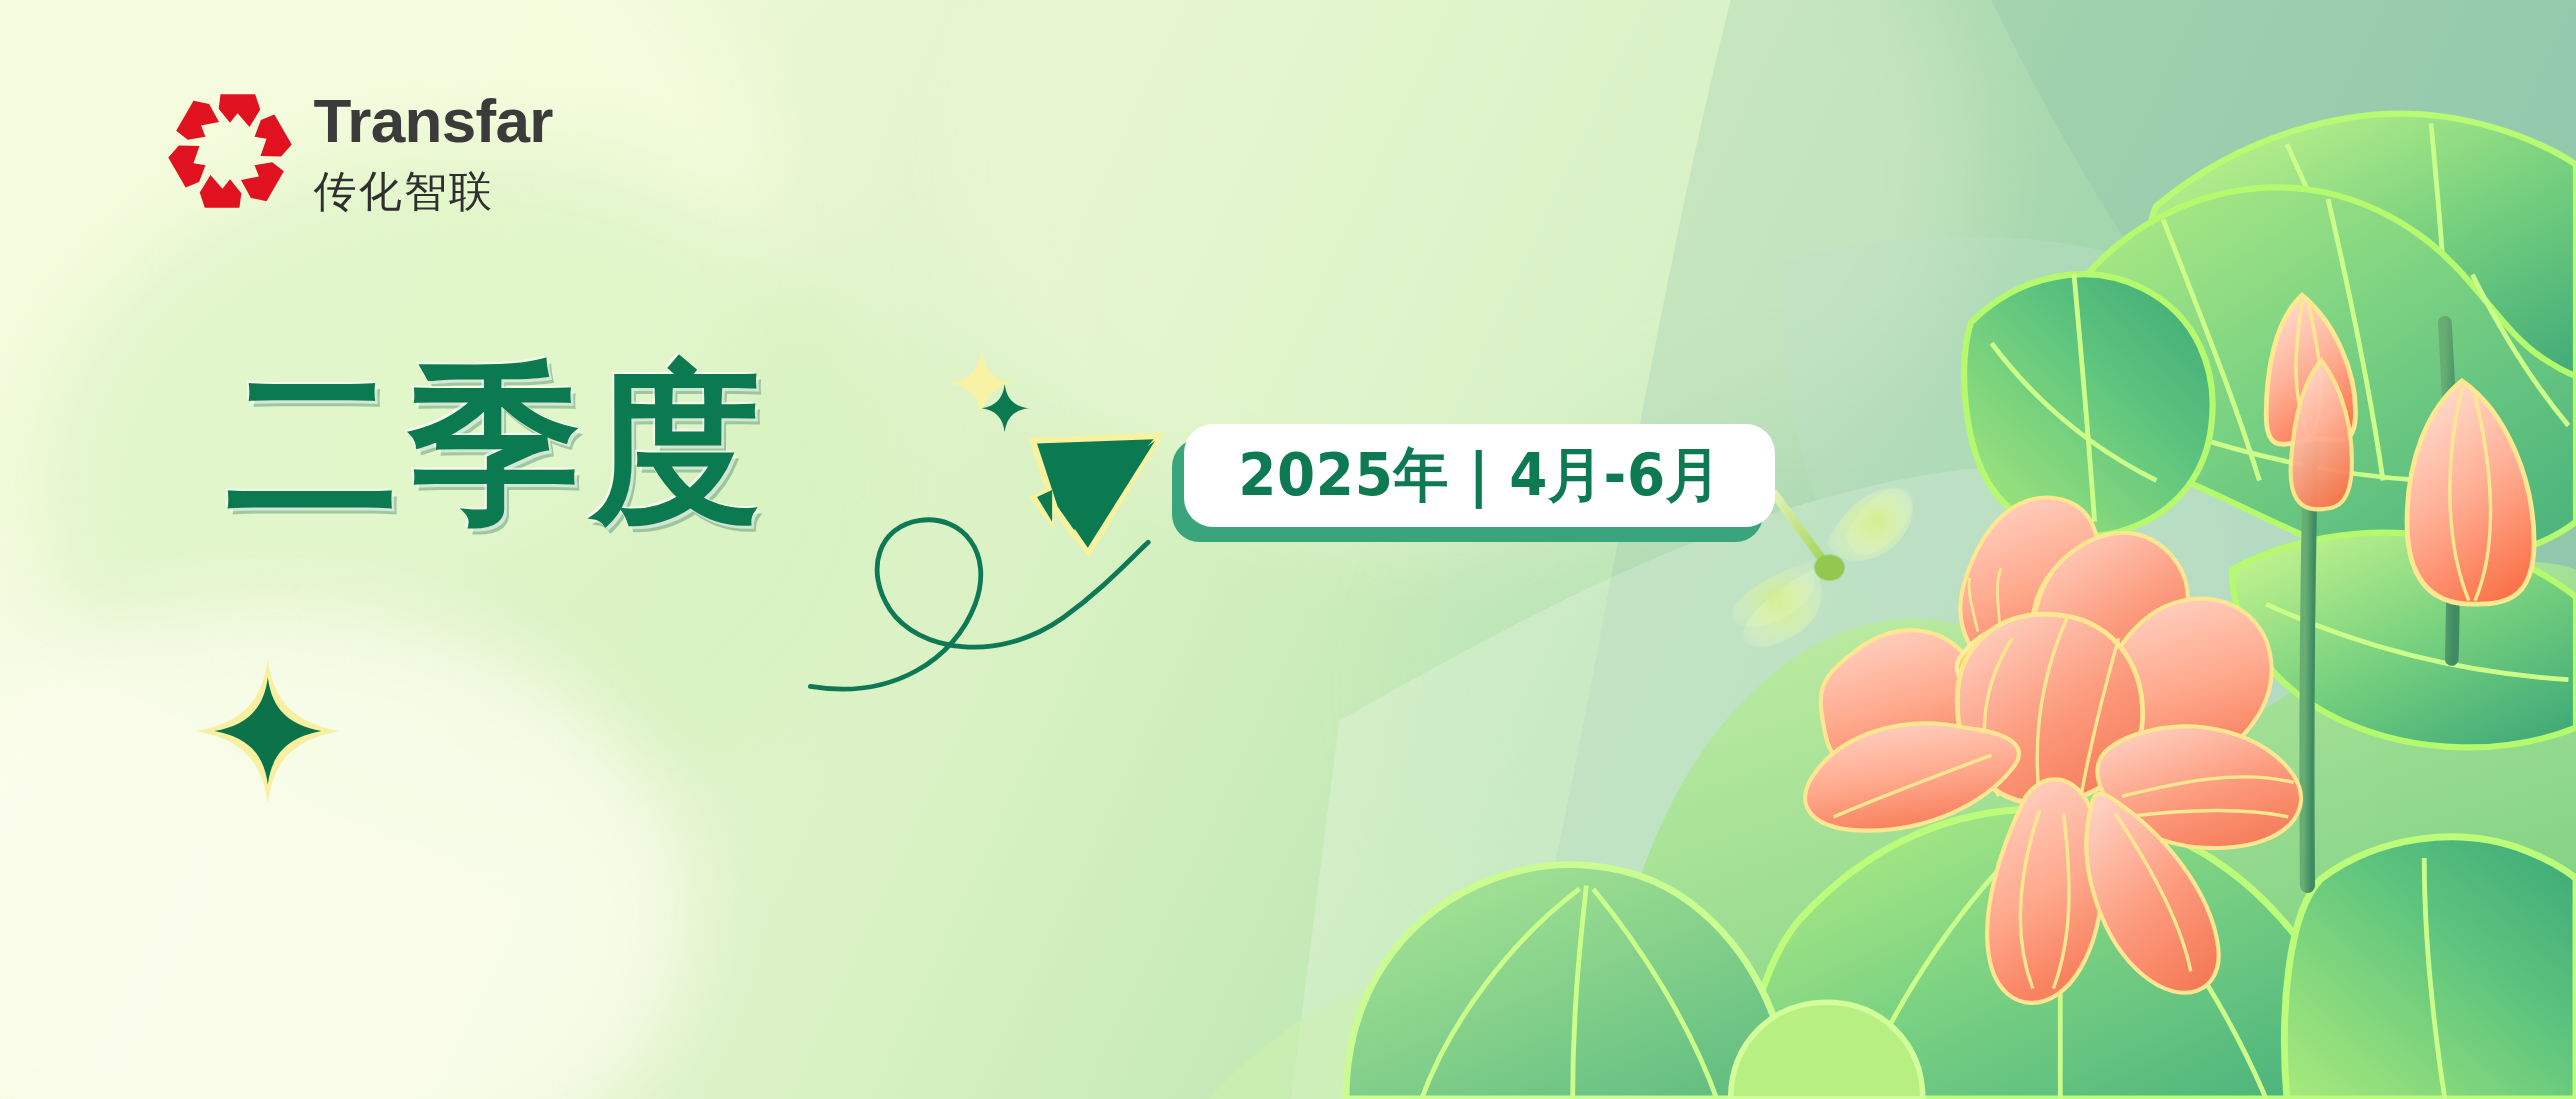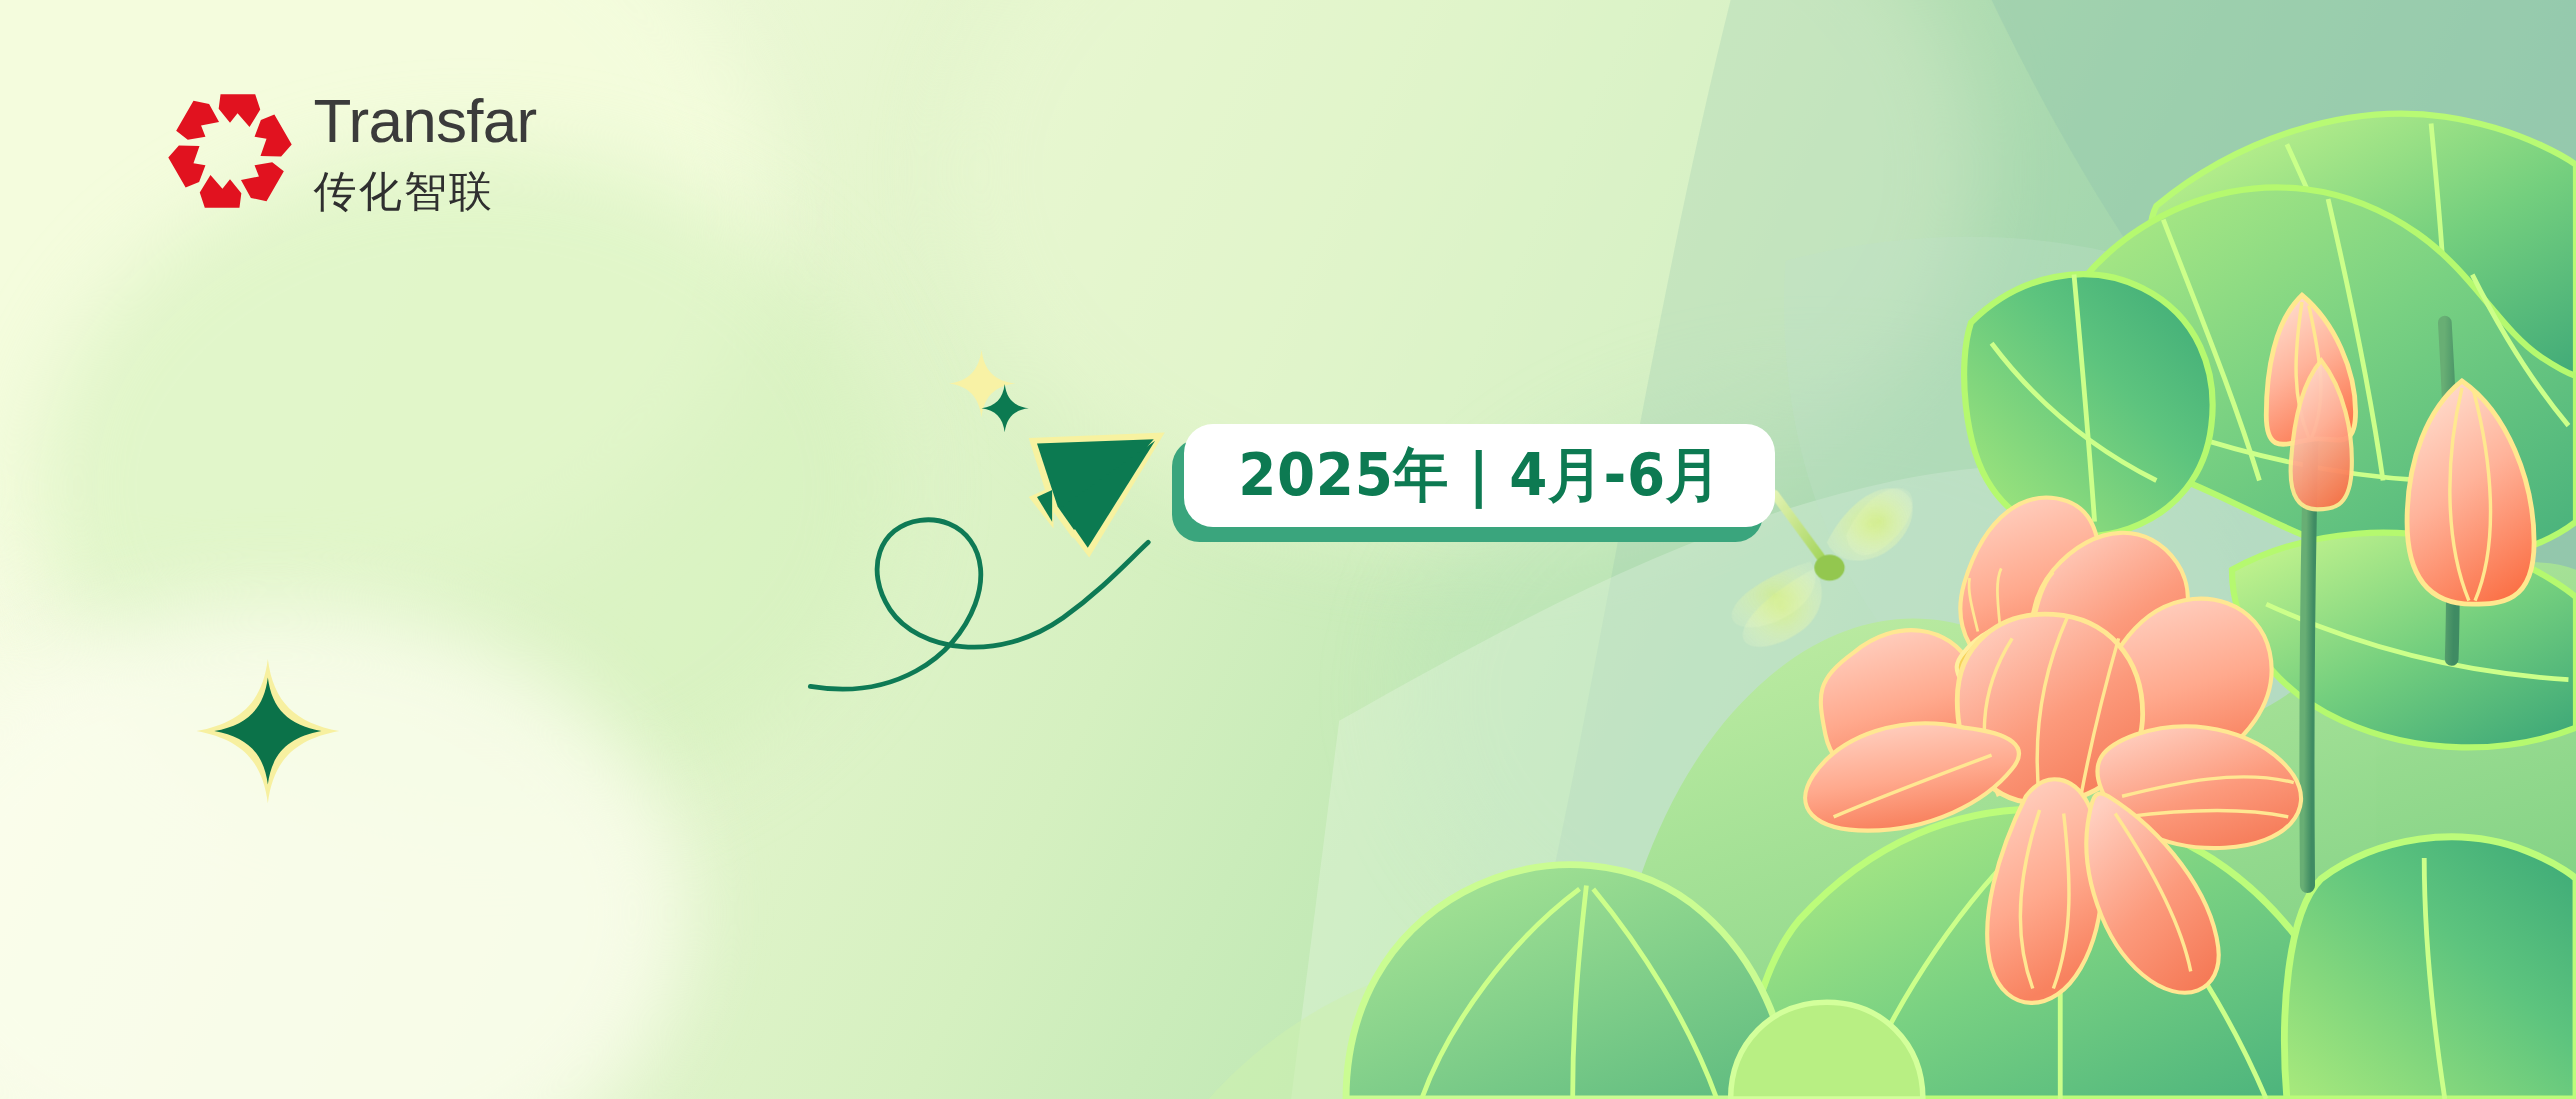--- a/index.html
+++ b/index.html
@@ -23,21 +23,21 @@
   .blob-e{left:1408px;top:385px;width:824px;height:618px;background:rgba(186,226,186,.35);}
 
   .svg-layer{position:absolute;left:0;top:0;width:2576px;height:1099px;}
 
   
   #logo{position:absolute;left:167px;top:88px;display:flex;align-items:center;gap:20.6px;}
   #logo-mark{width:126px;height:126px;display:block;}
   #logo-text{display:flex;flex-direction:column;line-height:1;}
   #logo-en{
     font-family:"Liberation Sans","DejaVu Sans",sans-serif;
-    font-weight:400;font-size:62px;color:#3b3b3b;letter-spacing:-0.7px;
+    font-weight:700;font-size:62px;color:#3b3b3b;letter-spacing:-0.7px;
   }
   #logo-cn{
     font-family:"DejaVu Sans","Liberation Sans",sans-serif;
     font-weight:400;font-size:43px;color:#2f2f2f;letter-spacing:2.1px;margin-top:18px;
   }
 
   
   #headline{position:absolute;left:206px;top:357px;width:1236px;pointer-events:none;}
   .hl-line{
     font-family:"DejaVu Sans","Liberation Sans",sans-serif;
@@ -337,20 +337,21 @@
         </g>
       </g>
     </svg>
     <div id="logo-text">
       <span id="logo-en">Transfar</span>
       <span id="logo-cn">传化智联</span>
     </div>
   </div>
 
   <div id="headline">
+    <div class="hl-line" id="hl-line-1">二季度</div>
   </div>
 
   <div id="date-badge-wrap">
     <div id="date-badge-shadow"></div>
     <div id="date-badge">
       <span id="date-badge-text">2025年 | 4月-6月</span>
     </div>
   </div>
 
 </div>

